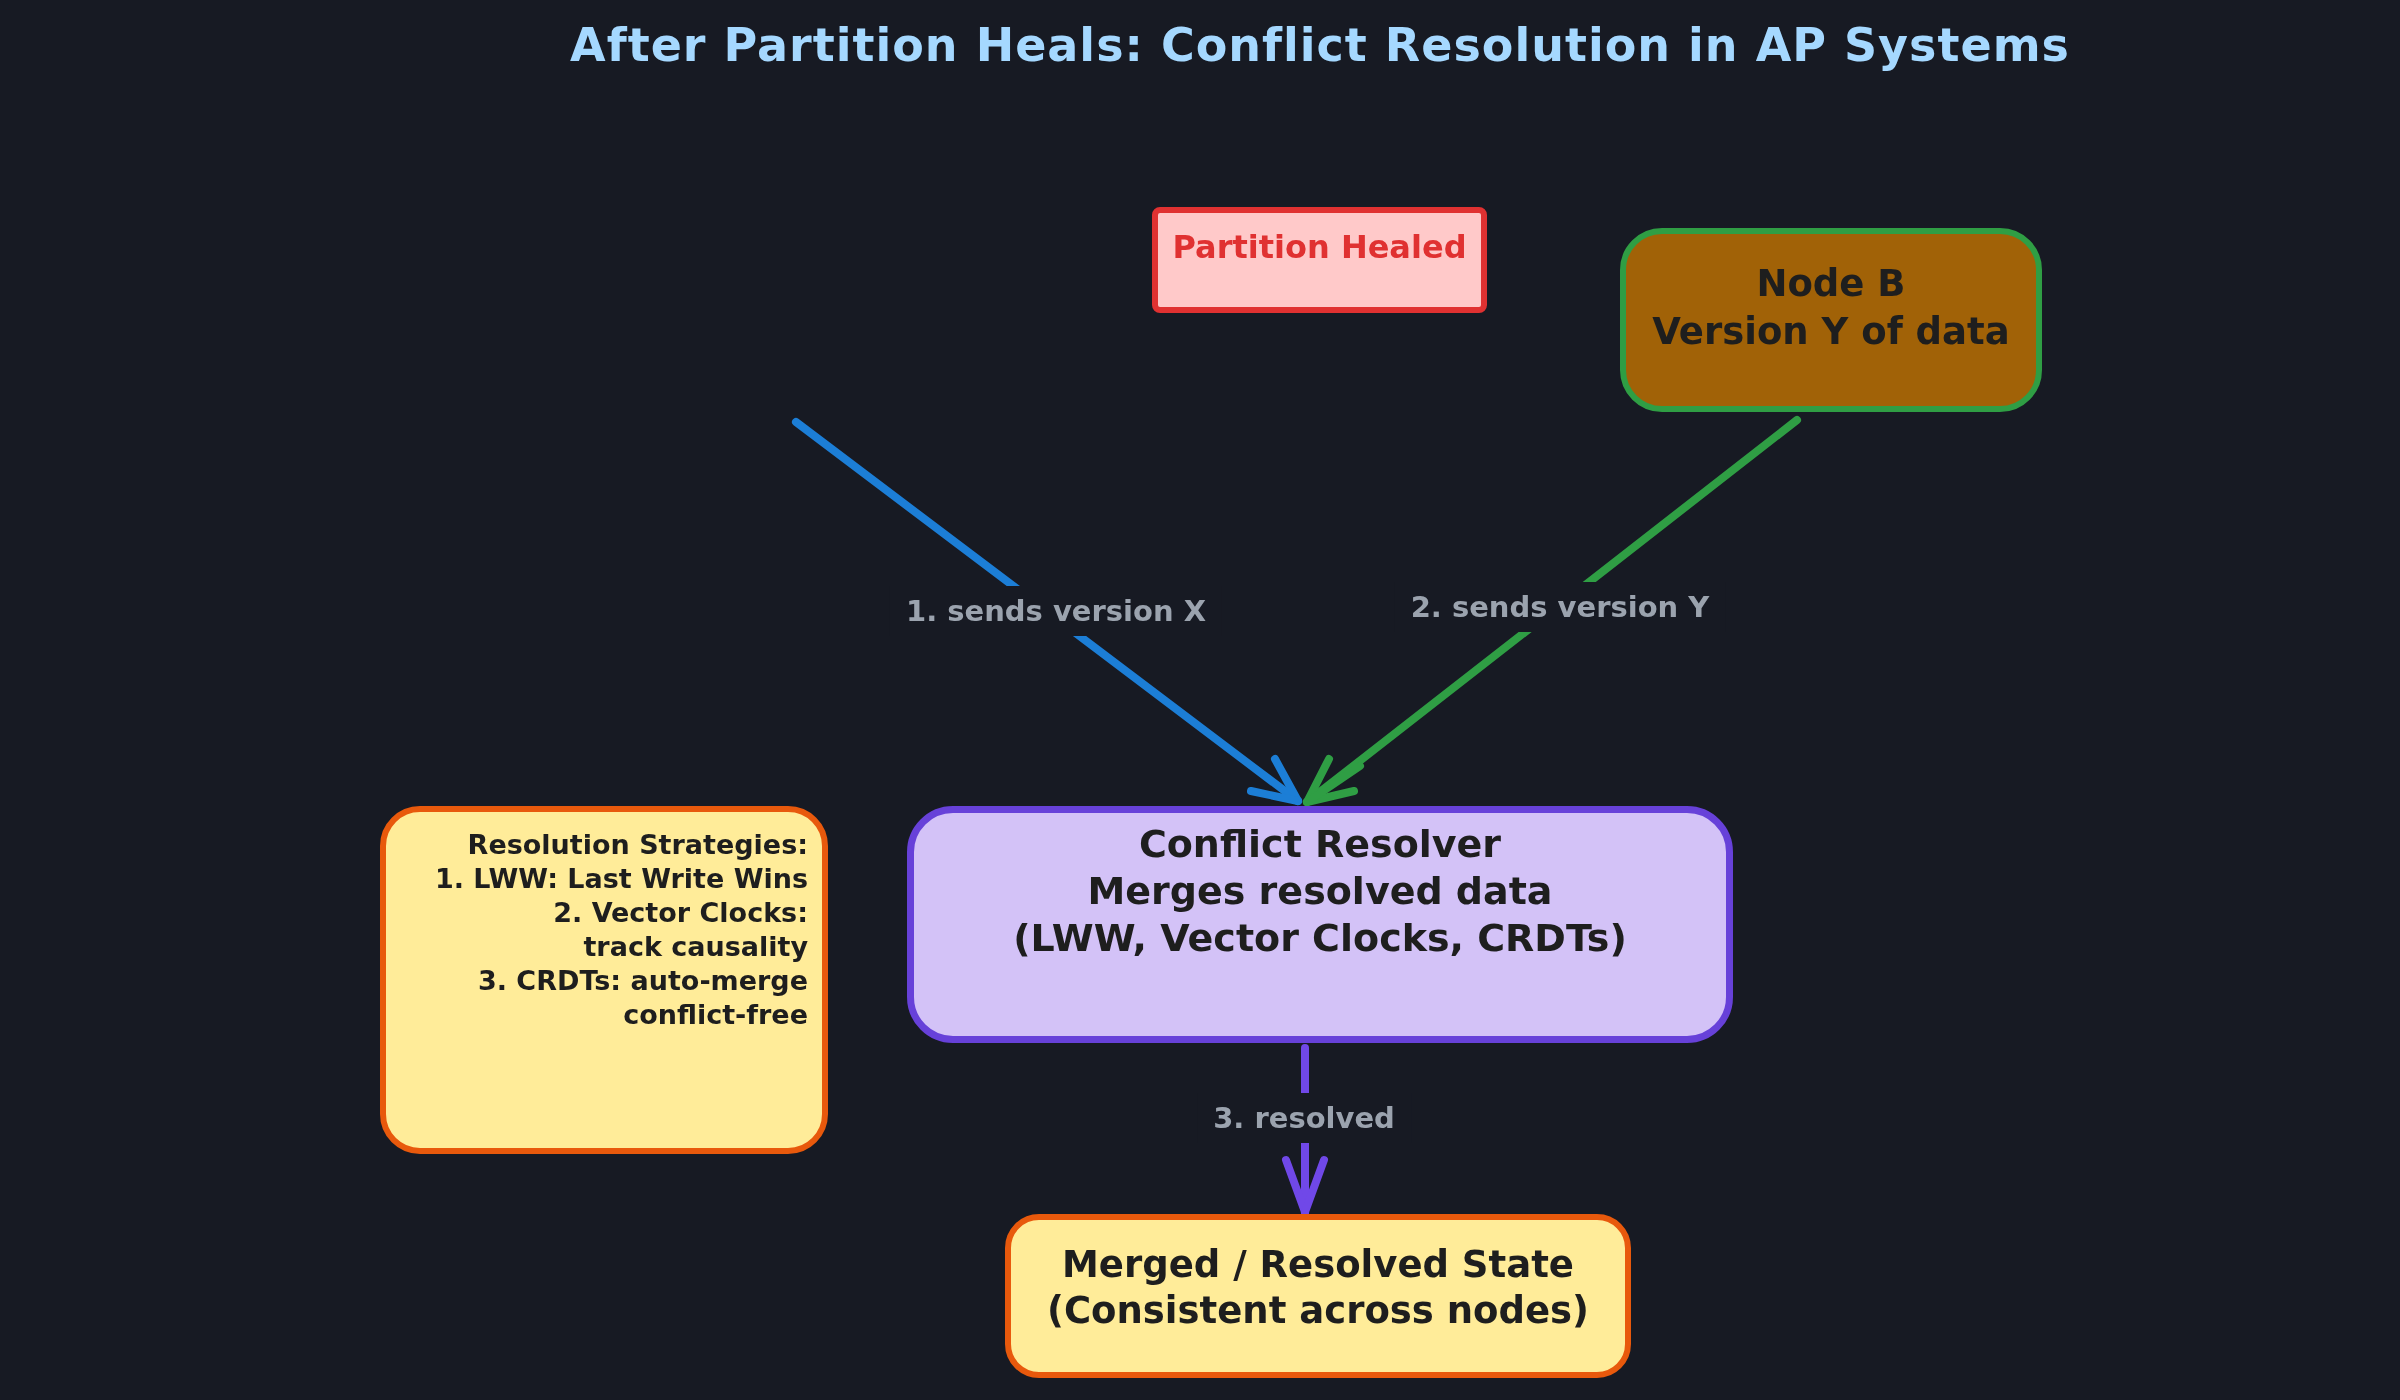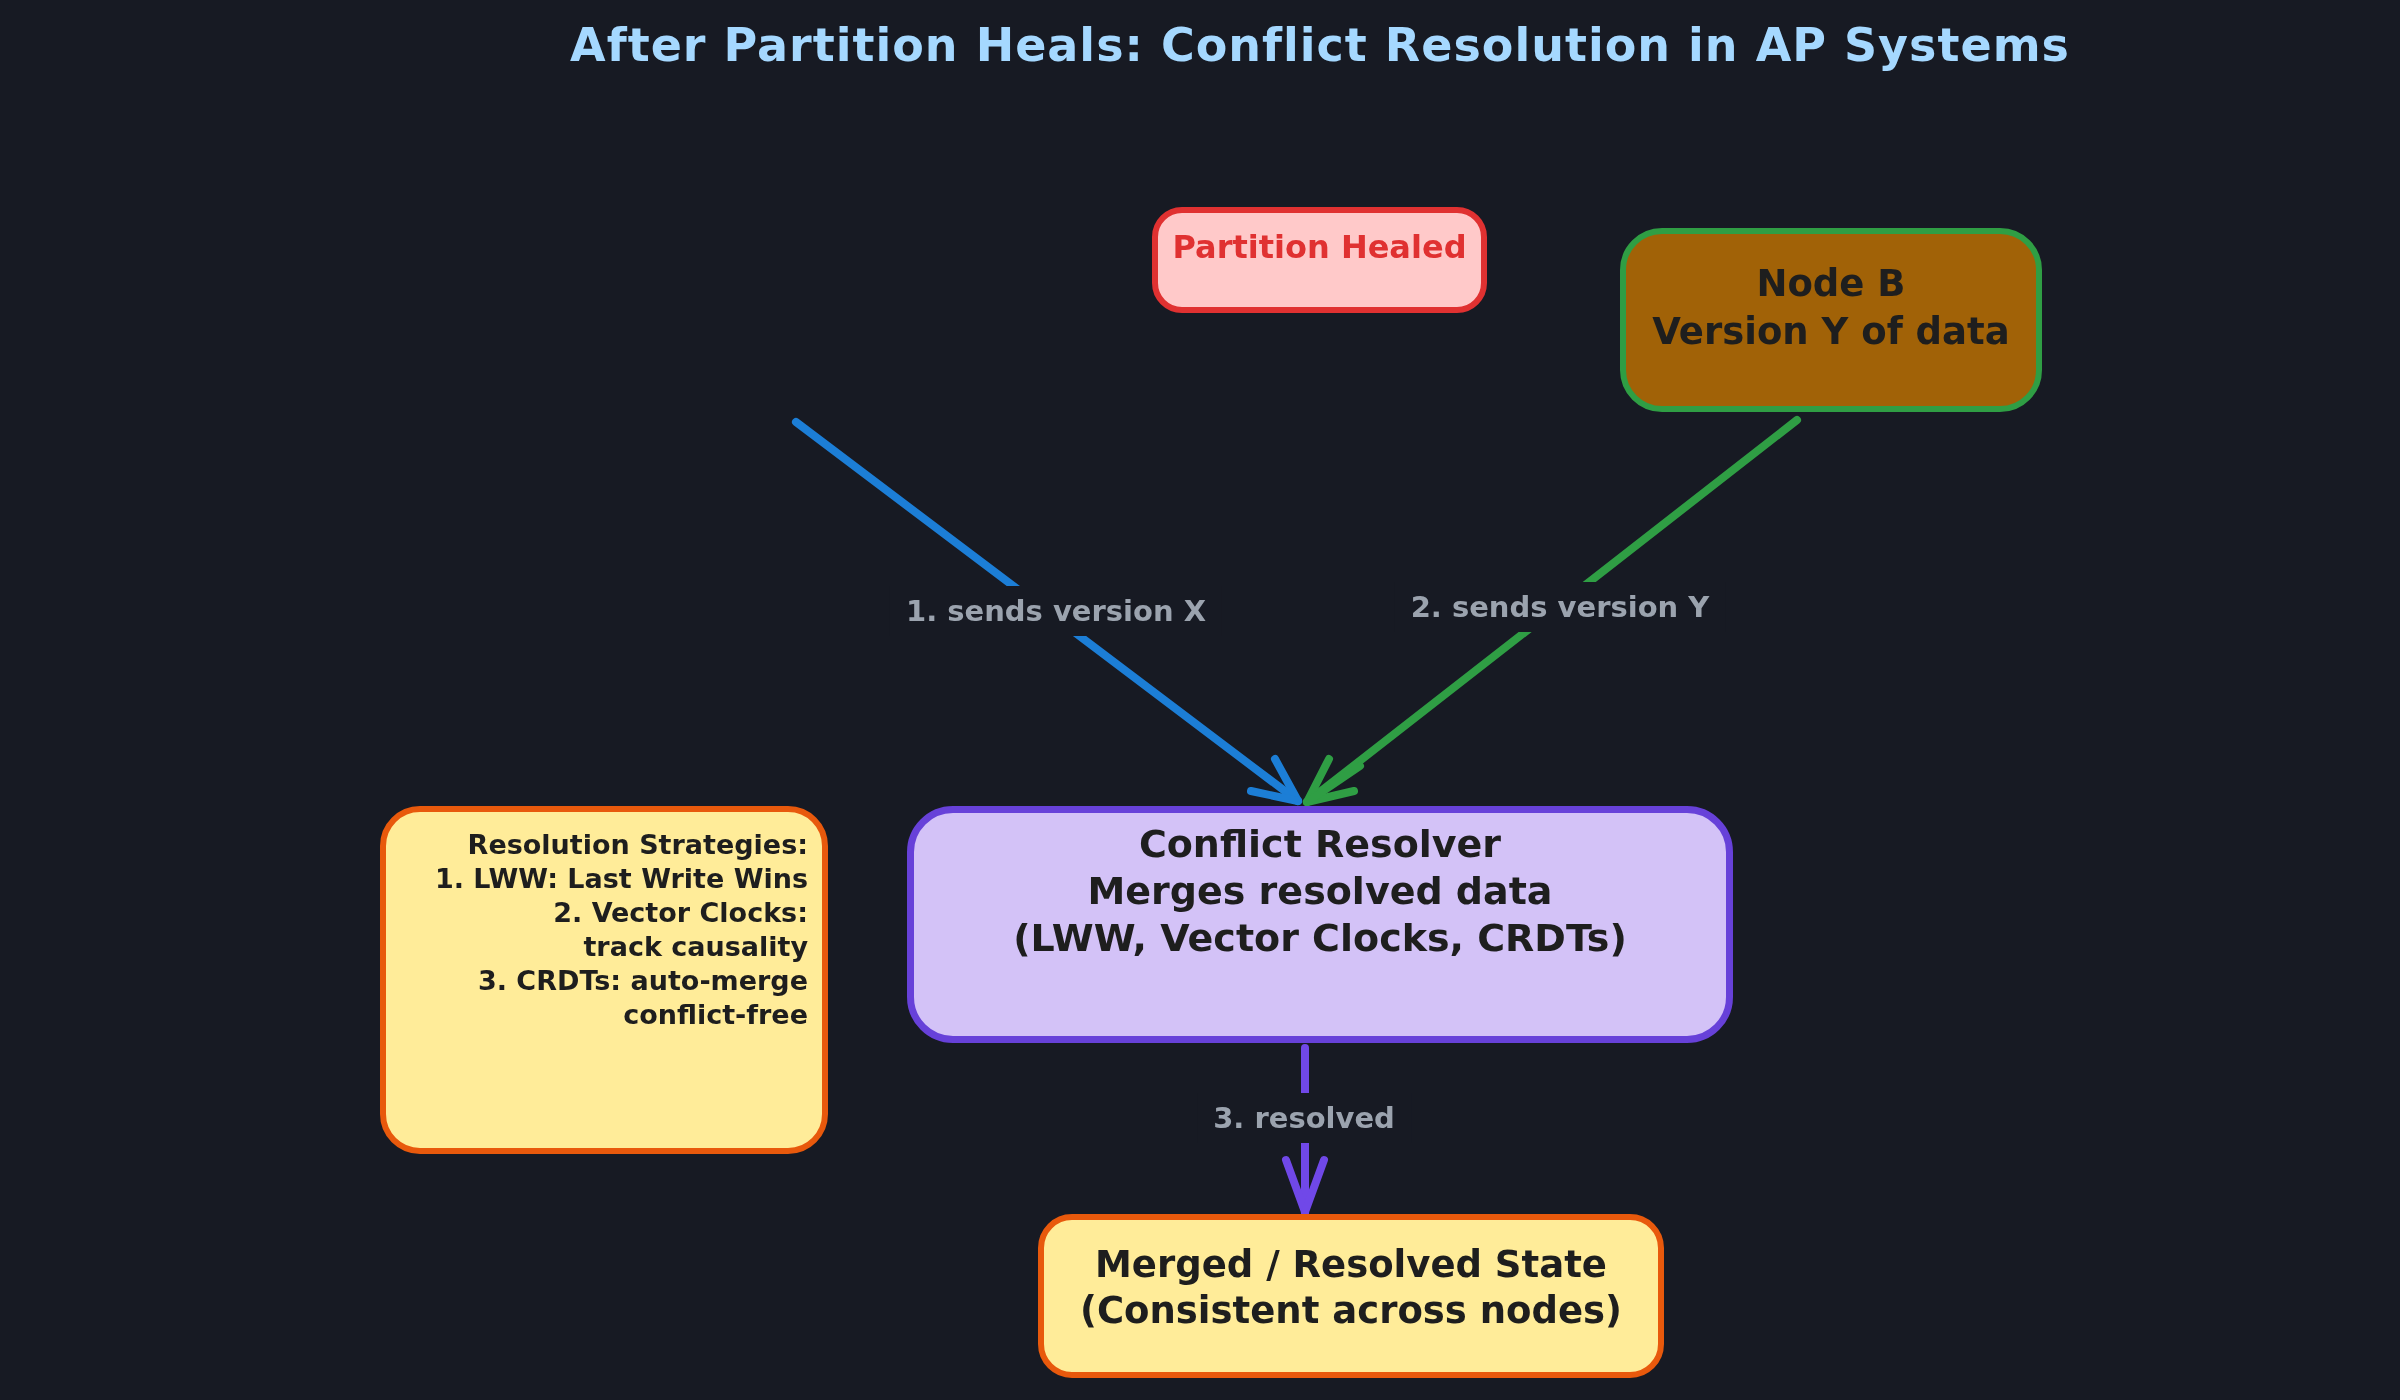--- a/index.html
+++ b/index.html
@@ -42,21 +42,21 @@
     border-radius: 42px;
     color: #1e1e1e;
     font-size: 37px; font-weight: bold;
     line-height: 48px;
     padding-top: 26px;
   }
   .partition-healed {
     left: 1152px; top: 207px; width: 335px; height: 106px;
     background: #ffc9c9;
     border: 6px solid #e03131;
-    border-radius: 30px;
+    border-radius: 8px;
     color: #e03131;
     font-size: 32px; font-weight: bold;
     line-height: 40px;
     padding-top: 14px;
   }
   .node-b {
     left: 1620px; top: 228px; width: 422px; height: 184px;
     background: #a16207;
     border: 6px solid #2f9e44;
     border-radius: 42px;
@@ -89,21 +89,20 @@
   }
   .merged {
     left: 1005px; top: 1214px; width: 626px; height: 164px;
     background: #ffec99;
     border: 6px solid #e8590c;
     border-radius: 34px;
     color: #1e1e1e;
     font-size: 37px; font-weight: bold;
     line-height: 46px;
     padding-top: 22px;
-    margin-left: 33px;
   }
   svg.edges {
     position: absolute;
     left: 0; top: 0;
     width: 2400px; height: 1400px;
   }
   .edge-label {
     position: absolute;
     transform: translate(-50%, -50%);
     white-space: nowrap;

